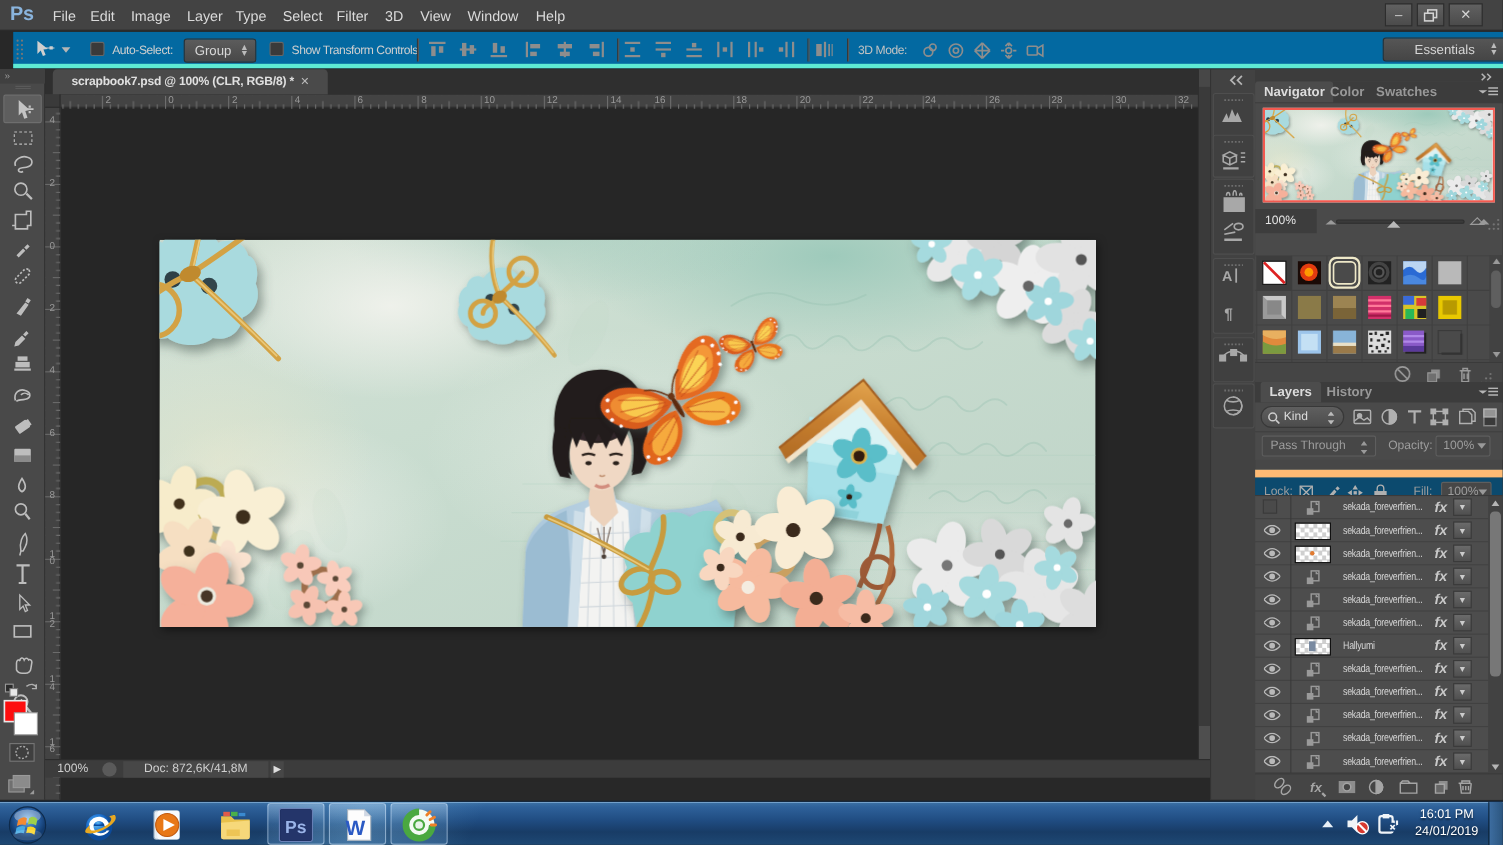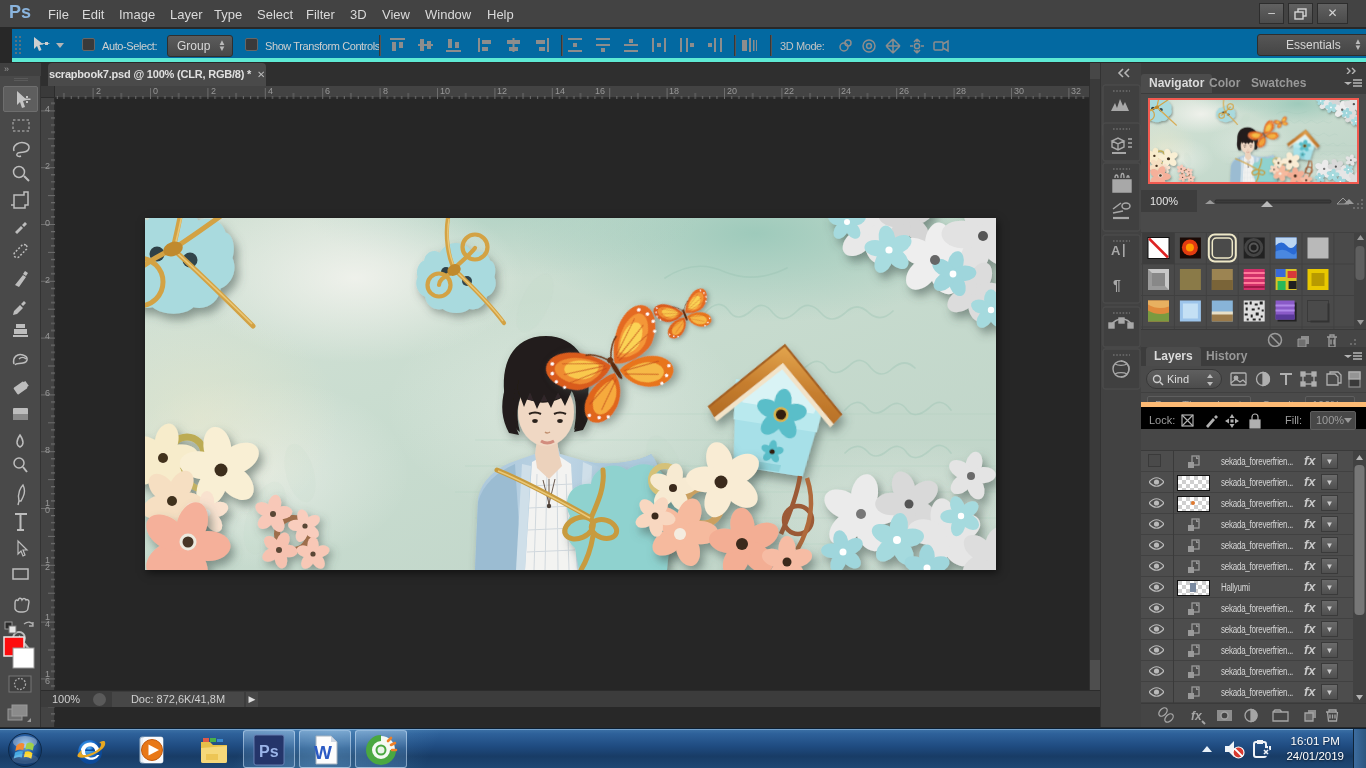--- a/index.html
+++ b/index.html
@@ -15,21 +15,21 @@
 .cb{position:absolute;top:9px;width:13px;height:13px;background:#3a3a3a;border:1px solid #666;border-radius:2px;}
 #groupdd{position:absolute;left:155px;top:6px;width:66px;height:22px;background:linear-gradient(#5c5c5c,#484848);border:1px solid #2f2f2f;border-radius:3px;color:#d8d8d8;font-size:12px;line-height:20px;padding-left:9px;}
 #essdd{position:absolute;left:1245px;top:5px;width:112px;height:22px;background:linear-gradient(#565656,#454545);border:1px solid #2e2e2e;border-radius:3px;color:#d6d6d6;font-size:12px;line-height:20px;padding-left:28px;}
 .arrud{position:absolute;right:6px;top:4px;font-size:8px;color:#bbb;line-height:6px;}
 
 #toolbar{position:absolute;left:0;top:63px;width:41px;height:664px;background:#494949;border-right:1px solid #333;}
 #toolbar .thead{position:absolute;left:0;top:0;width:41px;height:13px;background:#404040;color:#9a9a9a;font-size:9px;text-align:left;padding-left:4px;line-height:13px;}
 #tsel{position:absolute;left:3px;top:23px;width:35px;height:26px;background:#5e5e5e;border:1px solid #6e6e6e;border-radius:2px;}
 
 #tabbar{position:absolute;left:41px;top:63px;width:1059px;height:23px;background:#2f2f2f;}
-#doctab{position:absolute;left:7px;top:0px;height:23px;background:#4a4a4a;border-radius:4px 4px 0 0;color:#e0e0e0;font-size:11px;font-weight:bold;line-height:23px;padding:0 1px;letter-spacing:-0.2px;}
+#doctab{position:absolute;left:7px;top:0px;height:23px;background:#4a4a4a;border-radius:4px 4px 0 0;color:#e0e0e0;font-size:11px;font-weight:bold;line-height:23px;padding:0 17px;letter-spacing:-0.2px;}
 #hruler{position:absolute;left:41px;top:86px;width:1059px;height:12px;background:#434343;border-bottom:1px solid #2c2c2c;}
 #vruler{position:absolute;left:41px;top:86px;width:14px;height:641px;background:#434343;border-right:1px solid #2c2c2c;}
 #rcorner{position:absolute;left:41px;top:86px;width:14px;height:12px;background:#3a3a3a;border-right:1px solid #2c2c2c;border-bottom:1px solid #2c2c2c;}
 .rnum{position:absolute;font-size:9px;color:#989898;}
 .vnum{position:absolute;left:2px;font-size:9px;color:#989898;line-height:7px;text-align:center;width:9px;}
 #canvasarea{position:absolute;left:56px;top:99px;width:1044px;height:591px;background:#262626;}
 #artwork{position:absolute;left:145px;top:218px;width:851px;height:352px;box-shadow:2px 3px 8px rgba(0,0,0,0.55);}
 
 #statusbar{position:absolute;left:41px;top:690px;width:1059px;height:17px;background:#3c3c3c;border-top:1px solid #2c2c2c;color:#cfcfcf;font-size:11px;}
 #timeline{position:absolute;left:0px;top:707px;width:1100px;height:21px;background:#343434;border-top:1px solid #262626;}
@@ -929,21 +929,21 @@
   <div style="position:absolute;left:6px;top:3px;width:104px;height:19px;background:#474747;border:1px solid #5e5e5e;border-radius:2px;color:#9d9d9d;font-size:11px;line-height:17px;padding-left:7px">Pass Through
    <svg style="position:absolute;right:5px;top:4px" width="8" height="12">
             <path d="M0,4 l3,-4 3,4 Z M0,8 l3,4 3,-4 Z" fill="#999"></path>
           </svg>
   </div>
   <span style="position:absolute;left:121px;top:6px;font-size:11px;color:#9d9d9d">Opacity:</span>
   <div style="position:absolute;left:164px;top:3px;width:50px;height:19px;background:#474747;border:1px solid #5e5e5e;border-radius:2px;color:#9d9d9d;font-size:11px;line-height:17px;padding-left:6px">100%
    <span style="position:absolute;right:3px;top:6px;width:0;height:0;border:4px solid transparent;border-top:5px solid #999"></span>
   </div>
  </div>
- <div style="position:absolute;left:0;top:339px;width:225px;height:27px;background:#000000;border-top:5px solid #fdba74">
+ <div style="position:absolute;left:0;top:364px;width:225px;height:27px;background:#0c4a6e;border-top:7px solid #fdba74">
   <span style="position:absolute;left:8px;top:7px;font-size:11px;color:#9d9d9d">Lock:</span>
   <svg style="position:absolute;left:38px;top:4px" width="110" height="20">
    <g stroke="#b0b0b0" fill="none" stroke-width="1.2">
     <rect x="3" y="4" width="11" height="11"></rect>
             <path d="M3,4 l11,11 M14,4 l-11,11"></path>
     <path d="M27,15 l7,-8 2,2 -7,8 Z M35,6 l2,-2 2,2 -2,2 Z" fill="#b0b0b0" stroke="none"></path>
     <g fill="#b0b0b0" stroke="none">
               <path d="M53,3 l2.5,4 h-5 Z M53,17 l2.5,-4 h-5 Z M46,10 l4,-2.5 v5 Z M60,10 l-4,-2.5 v5 Z"></path>
               <rect x="51.5" y="8.5" width="3" height="3"></rect>
             </g>

